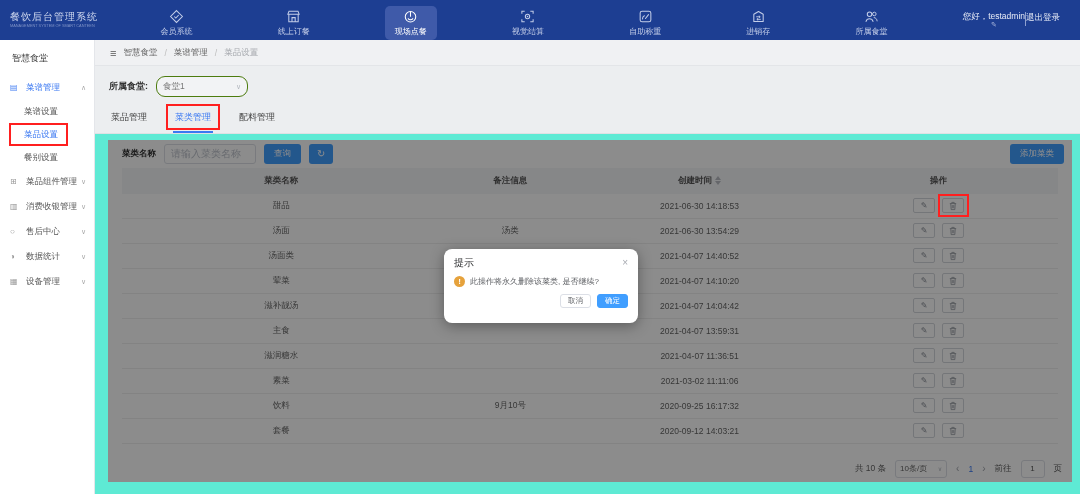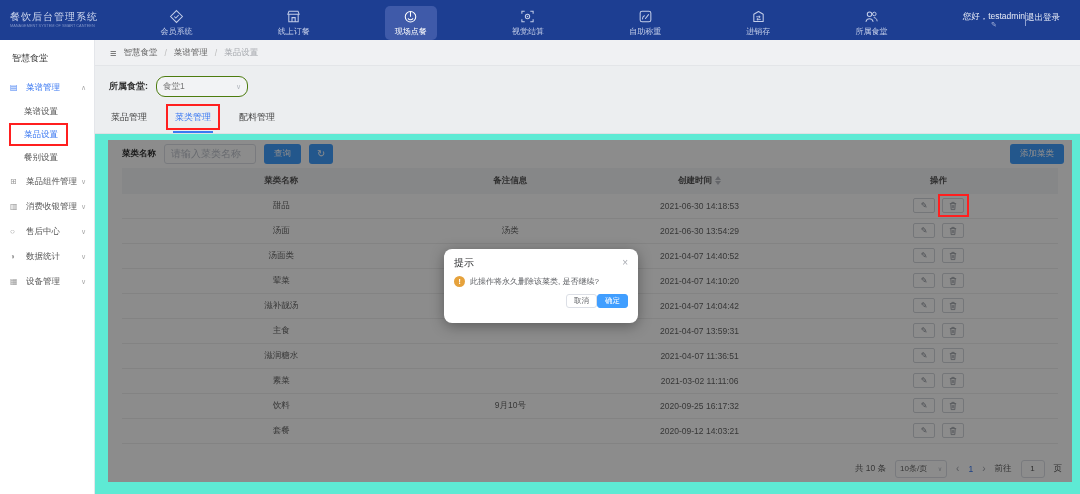--- a/index.html
+++ b/index.html
@@ -111,21 +111,21 @@
   
   .dialog{position:absolute;left:444px;top:249px;width:194px;height:74px;background:#fff;border-radius:8px;
     box-shadow:0 3px 14px rgba(0,0,0,0.35);z-index:100;padding:7px 10px 6px;display:flex;flex-direction:column;}
   .dlg-head{display:flex;align-items:center;justify-content:space-between;}
   .dlg-title{font-size:10px;color:#303133;}
   .dlg-close{font-size:10px;color:#a8abb2;cursor:pointer;line-height:1;}
   .dlg-body{display:flex;align-items:center;gap:5px;margin-top:6px;}
   .warn-ic{width:11px;height:11px;border-radius:50%;background:var(--warning);color:#fff;font-size:8px;
     font-weight:bold;display:flex;align-items:center;justify-content:center;flex:none;}
   .dlg-msg{font-size:8px;color:#606266;white-space:nowrap;}
-  .dlg-foot{display:flex;justify-content:flex-end;margin-top:7px;}
+  .dlg-foot{display:flex;justify-content:flex-end;gap:6px;margin-top:7px;}
   .dlg-btn{height:14px;padding:0 7px;font-size:7.5px;border-radius:3px;cursor:pointer;font-family:inherit;
     display:flex;align-items:center;}
   .dlg-btn.plain{background:#fff;border:1px solid #dcdfe6;color:#606266;}
   .dlg-btn.primary{background:var(--accent);border:1px solid var(--accent);color:#fff;}
 
   .arrow-layer{position:absolute;inset:0;z-index:70;pointer-events:none;}
 </style>
 </head>
 <body>
 

